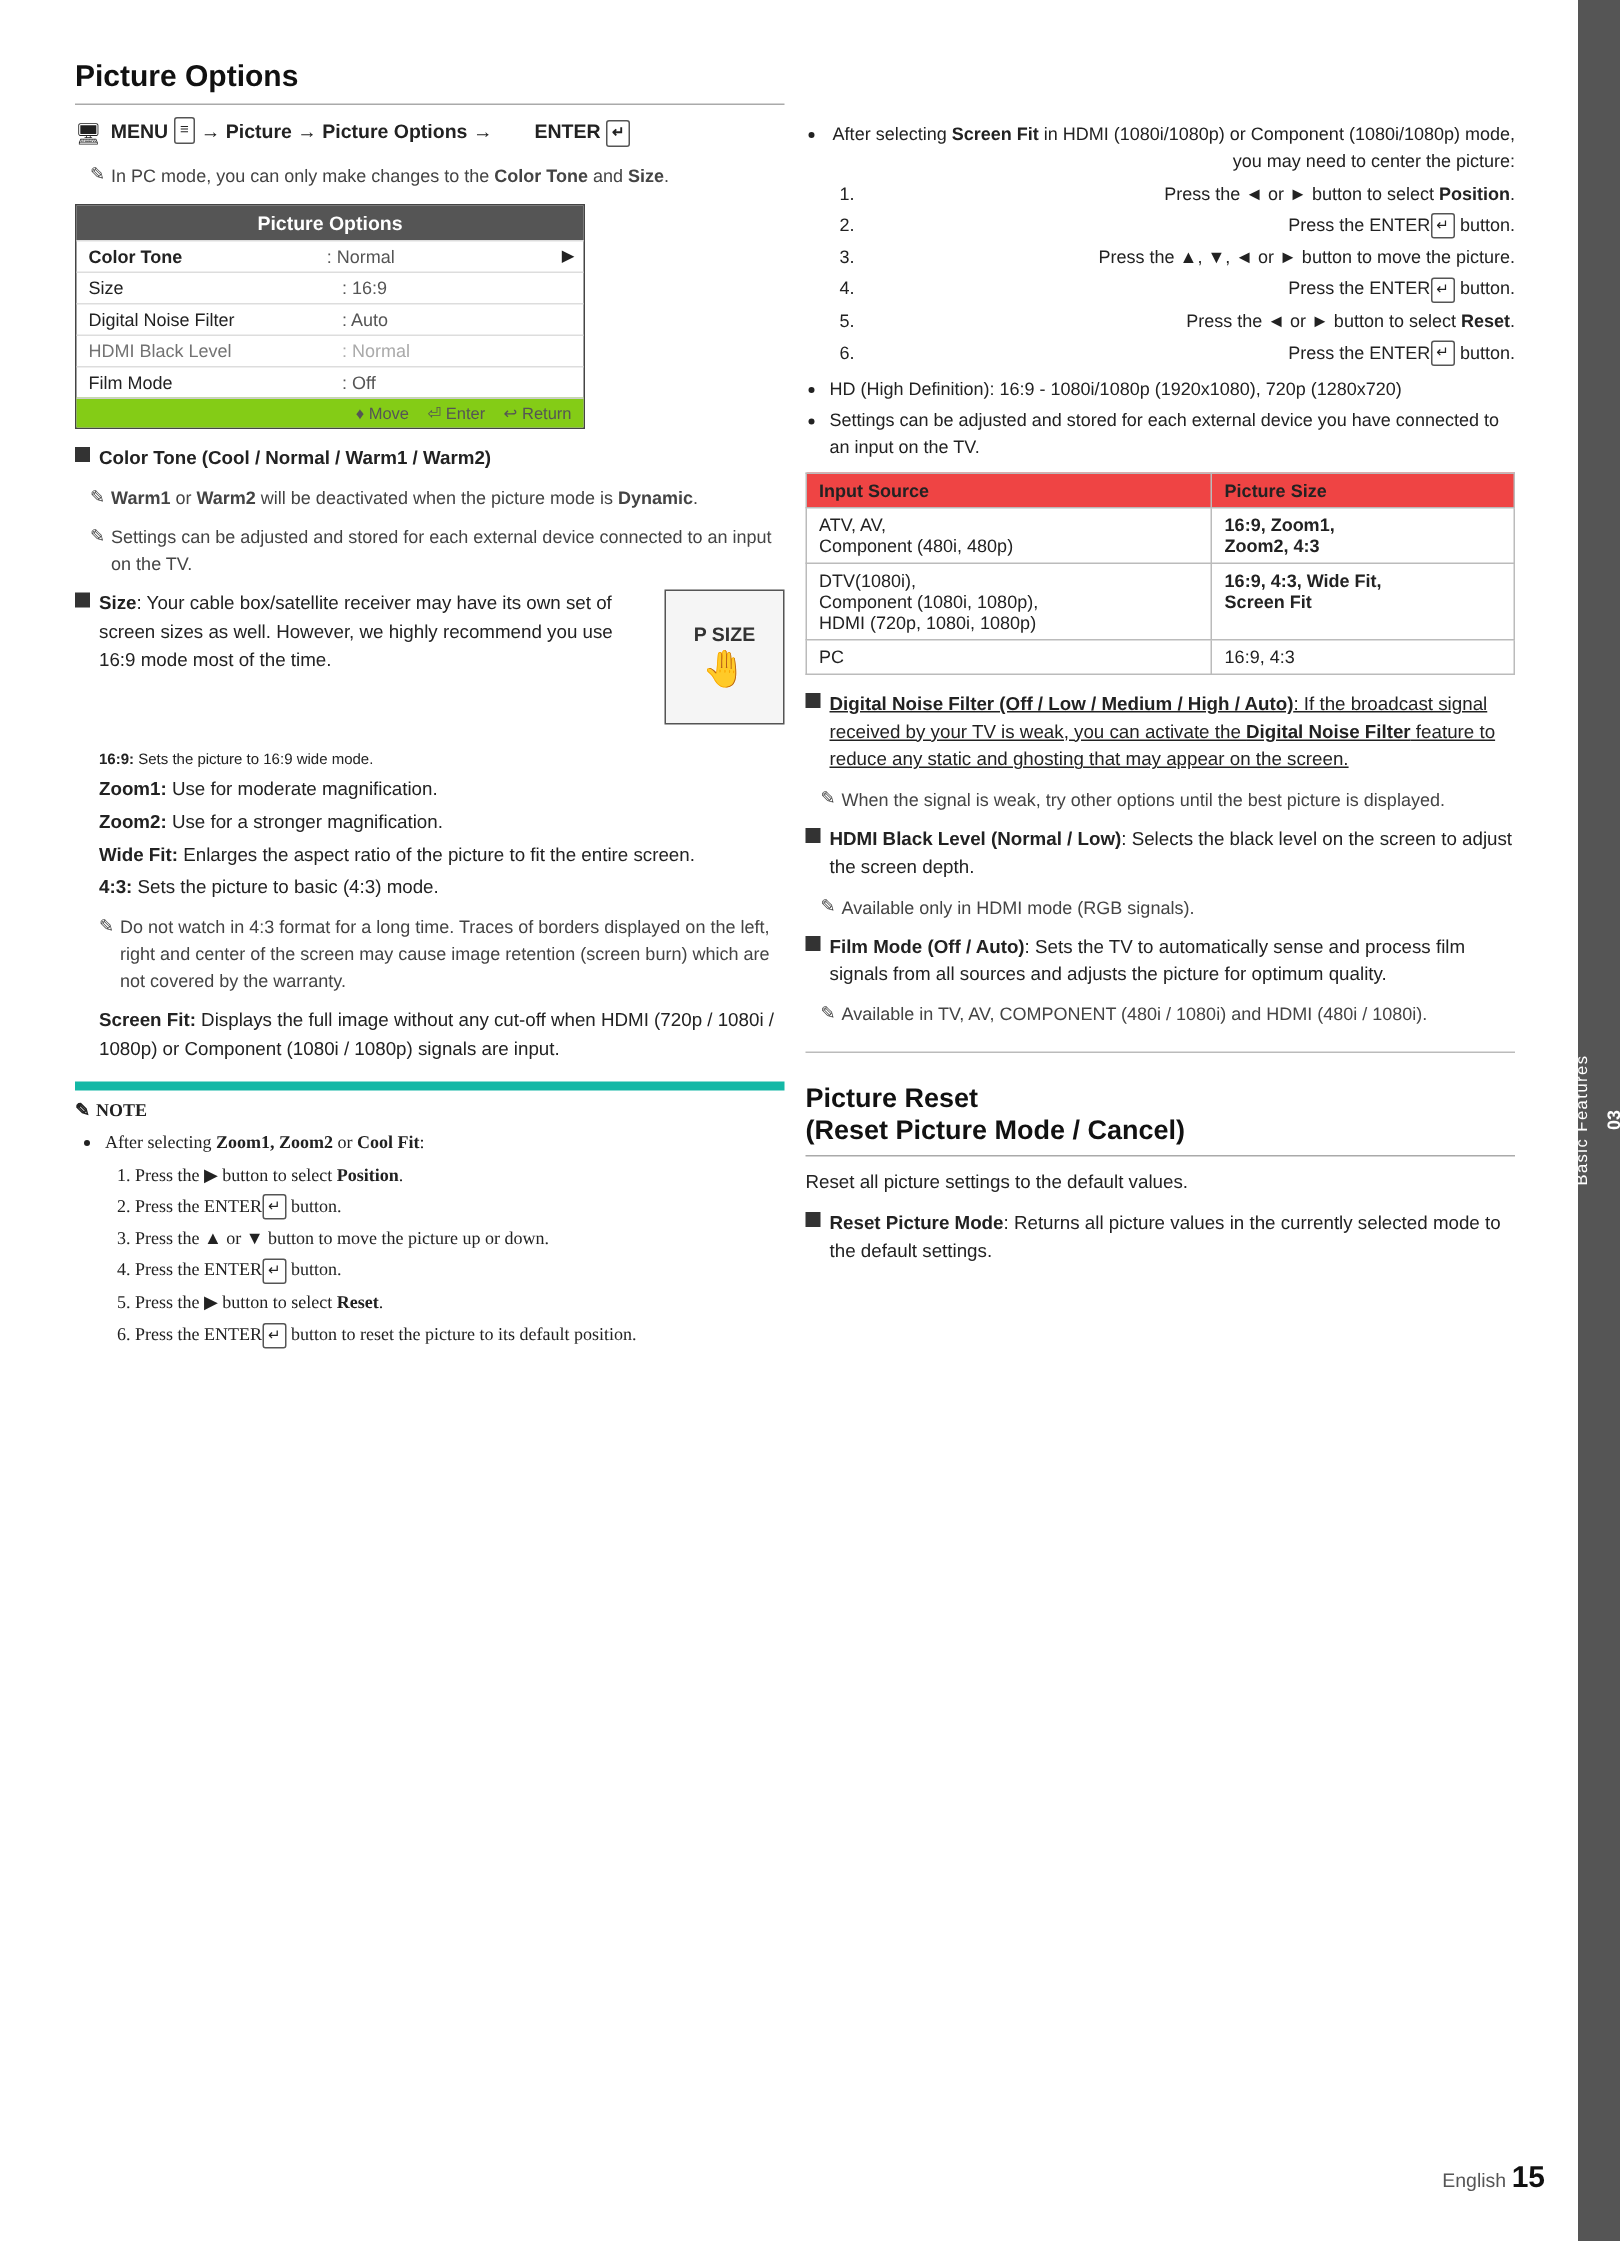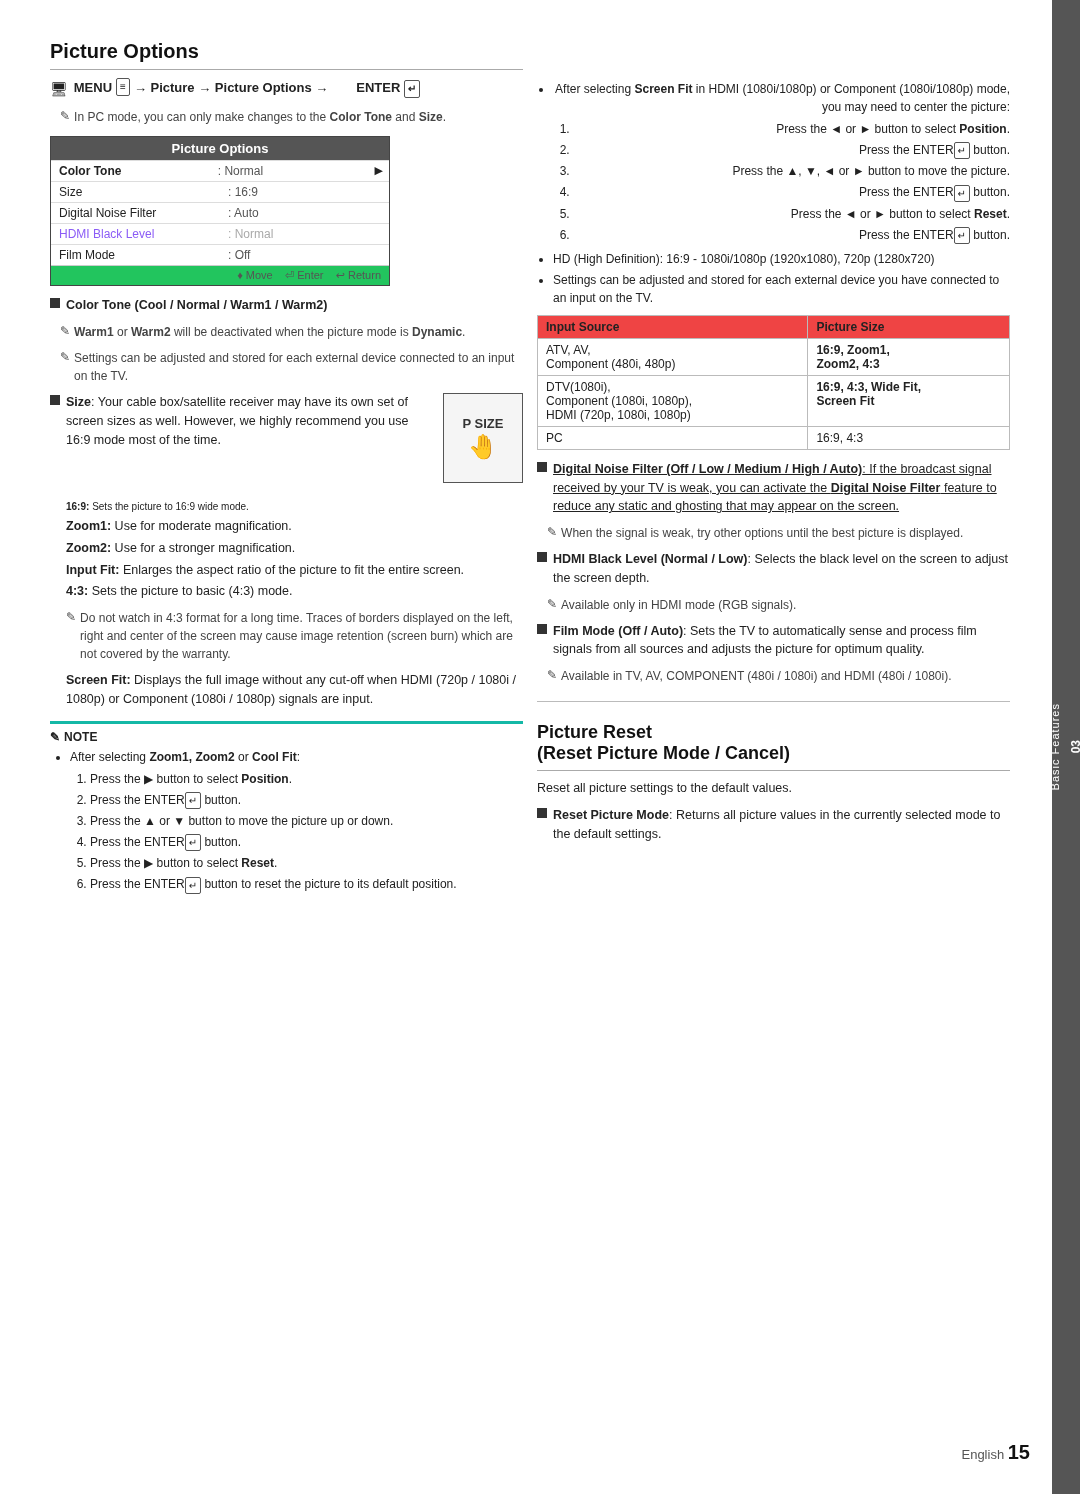--- a/index.html
+++ b/index.html
@@ -96,21 +96,21 @@
       flex: 1;
       padding: 3px 8px;
       color: #555;
     }
 
     .table-row-item.highlighted .row-name {
       font-weight: bold;
     }
 
     .table-nav-bar {
-      background: #22c55e;
+      background: #84cc16;
       padding: 3px 8px;
       font-size: 11px;
       color: #555;
       text-align: right;
       border-top: 1px solid #ccc;
     }
 
     
     .bullet-section {
       display: flex;
@@ -149,23 +149,24 @@
       margin-top: 1px;
     }
 
     .note-content {
       flex: 1;
       line-height: 1.5;
     }
 
     
     .note-box {
-      border-top: 3px solid #14b8a6;
+      border-top: 6px solid #14b8a6;
       margin: 12px 0;
       padding-top: 6px;
+      font-family: Liberation Serif, serif;
     }
 
     .note-box-title {
       font-weight: bold;
       font-size: 12px;
       display: flex;
       align-items: center;
       gap: 4px;
       margin-bottom: 4px;
     }
@@ -333,21 +334,21 @@
         </div>
         <div class="table-row-item">
           <span class="row-name">Size</span>
           <span class="row-value">: 16:9</span>
         </div>
         <div class="table-row-item">
           <span class="row-name">Digital Noise Filter</span>
           <span class="row-value">: Auto</span>
         </div>
         <div class="table-row-item">
-          <span class="row-name" style="color:#8b5cf6;">HDMI Black Level</span>
+          <span class="row-name" style="color:#737373;">HDMI Black Level</span>
           <span class="row-value" style="color:#aaa;">: Normal</span>
         </div>
         <div class="table-row-item">
           <span class="row-name">Film Mode</span>
           <span class="row-value">: Off</span>
         </div>
         <div class="table-nav-bar">
           ♦ Move &nbsp;&nbsp; ⏎ Enter &nbsp;&nbsp; ↩ Return
         </div>
       </div>
@@ -375,21 +376,21 @@
             <span style="font-size:13px;font-weight:bold;">P SIZE</span>
             <span class="p-size-hand">🤚</span>
           </div>
           <span class="bullet-content"><span class="inline-bold">Size</span>: Your cable box/satellite receiver may have its own set of screen sizes as well. However, we highly recommend you use 16:9 mode most of the time.</span>
         </div>
       </div>
 
       <p style="font-size:10px;margin:6px 0 3px 16px;line-height:1.5;"><span class="inline-bold">16:9:</span> Sets the picture to 16:9 wide mode.</p>
       <p style="font-size:12.5px;margin:3px 0 3px 16px;line-height:1.5;"><span class="inline-bold">Zoom1:</span> Use for moderate magnification.</p>
       <p style="font-size:12.5px;margin:3px 0 3px 16px;line-height:1.5;"><span class="inline-bold">Zoom2:</span> Use for a stronger magnification.</p>
-      <p style="font-size:12.5px;margin:3px 0 3px 16px;line-height:1.5;"><span class="inline-bold">Input Fit:</span> Enlarges the aspect ratio of the picture to fit the entire screen.</p>
+      <p style="font-size:12.5px;margin:3px 0 3px 16px;line-height:1.5;"><span class="inline-bold">Wide Fit:</span> Enlarges the aspect ratio of the picture to fit the entire screen.</p>
       <p style="font-size:12.5px;margin:3px 0 3px 16px;line-height:1.5;"><span class="inline-bold">4:3:</span> Sets the picture to basic (4:3) mode.</p>
 
       <div class="note-section" style="margin-left:16px;">
         <span class="pencil-icon">✎</span>
         <span class="note-content">Do not watch in 4:3 format for a long time. Traces of borders displayed on the left, right and center of the screen may cause image retention (screen burn) which are not covered by the warranty.</span>
       </div>
 
       <p style="font-size:12.5px;margin:6px 0 6px 16px;line-height:1.5;"><span class="inline-bold">Screen Fit:</span> Displays the full image without any cut-off when HDMI (720p / 1080i / 1080p) or Component (1080i / 1080p) signals are input.</p>
 
       <div class="note-box">

